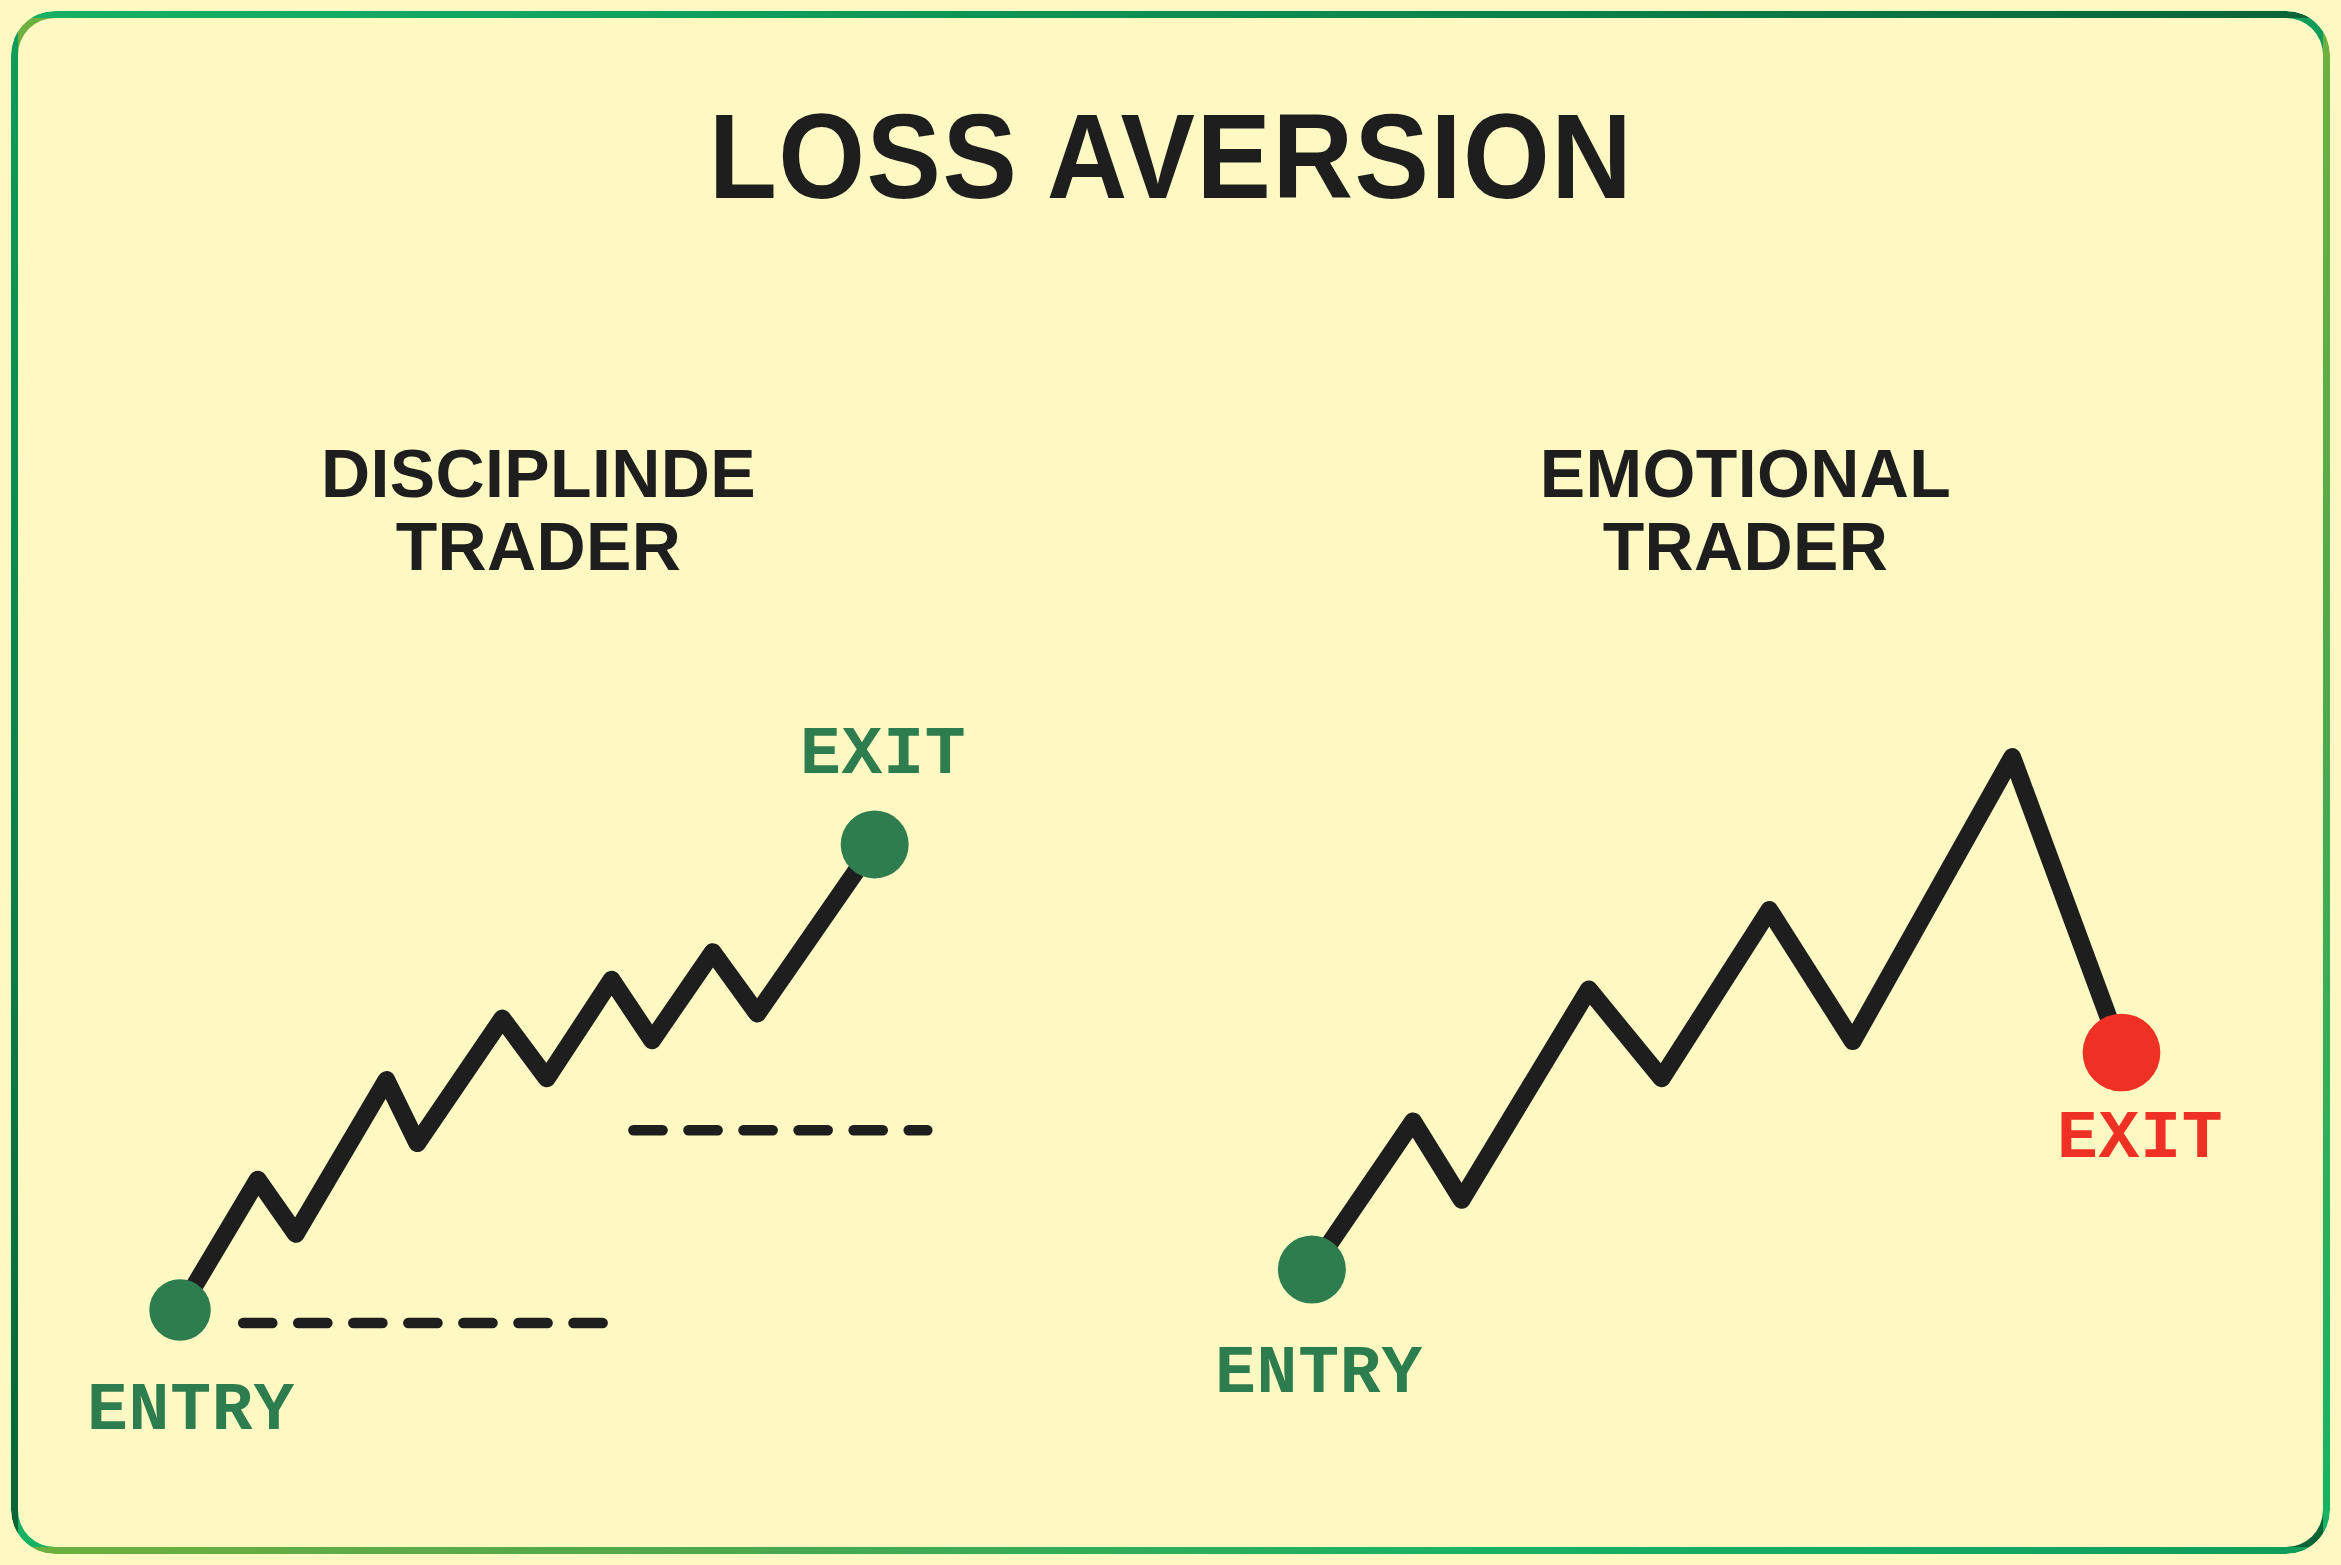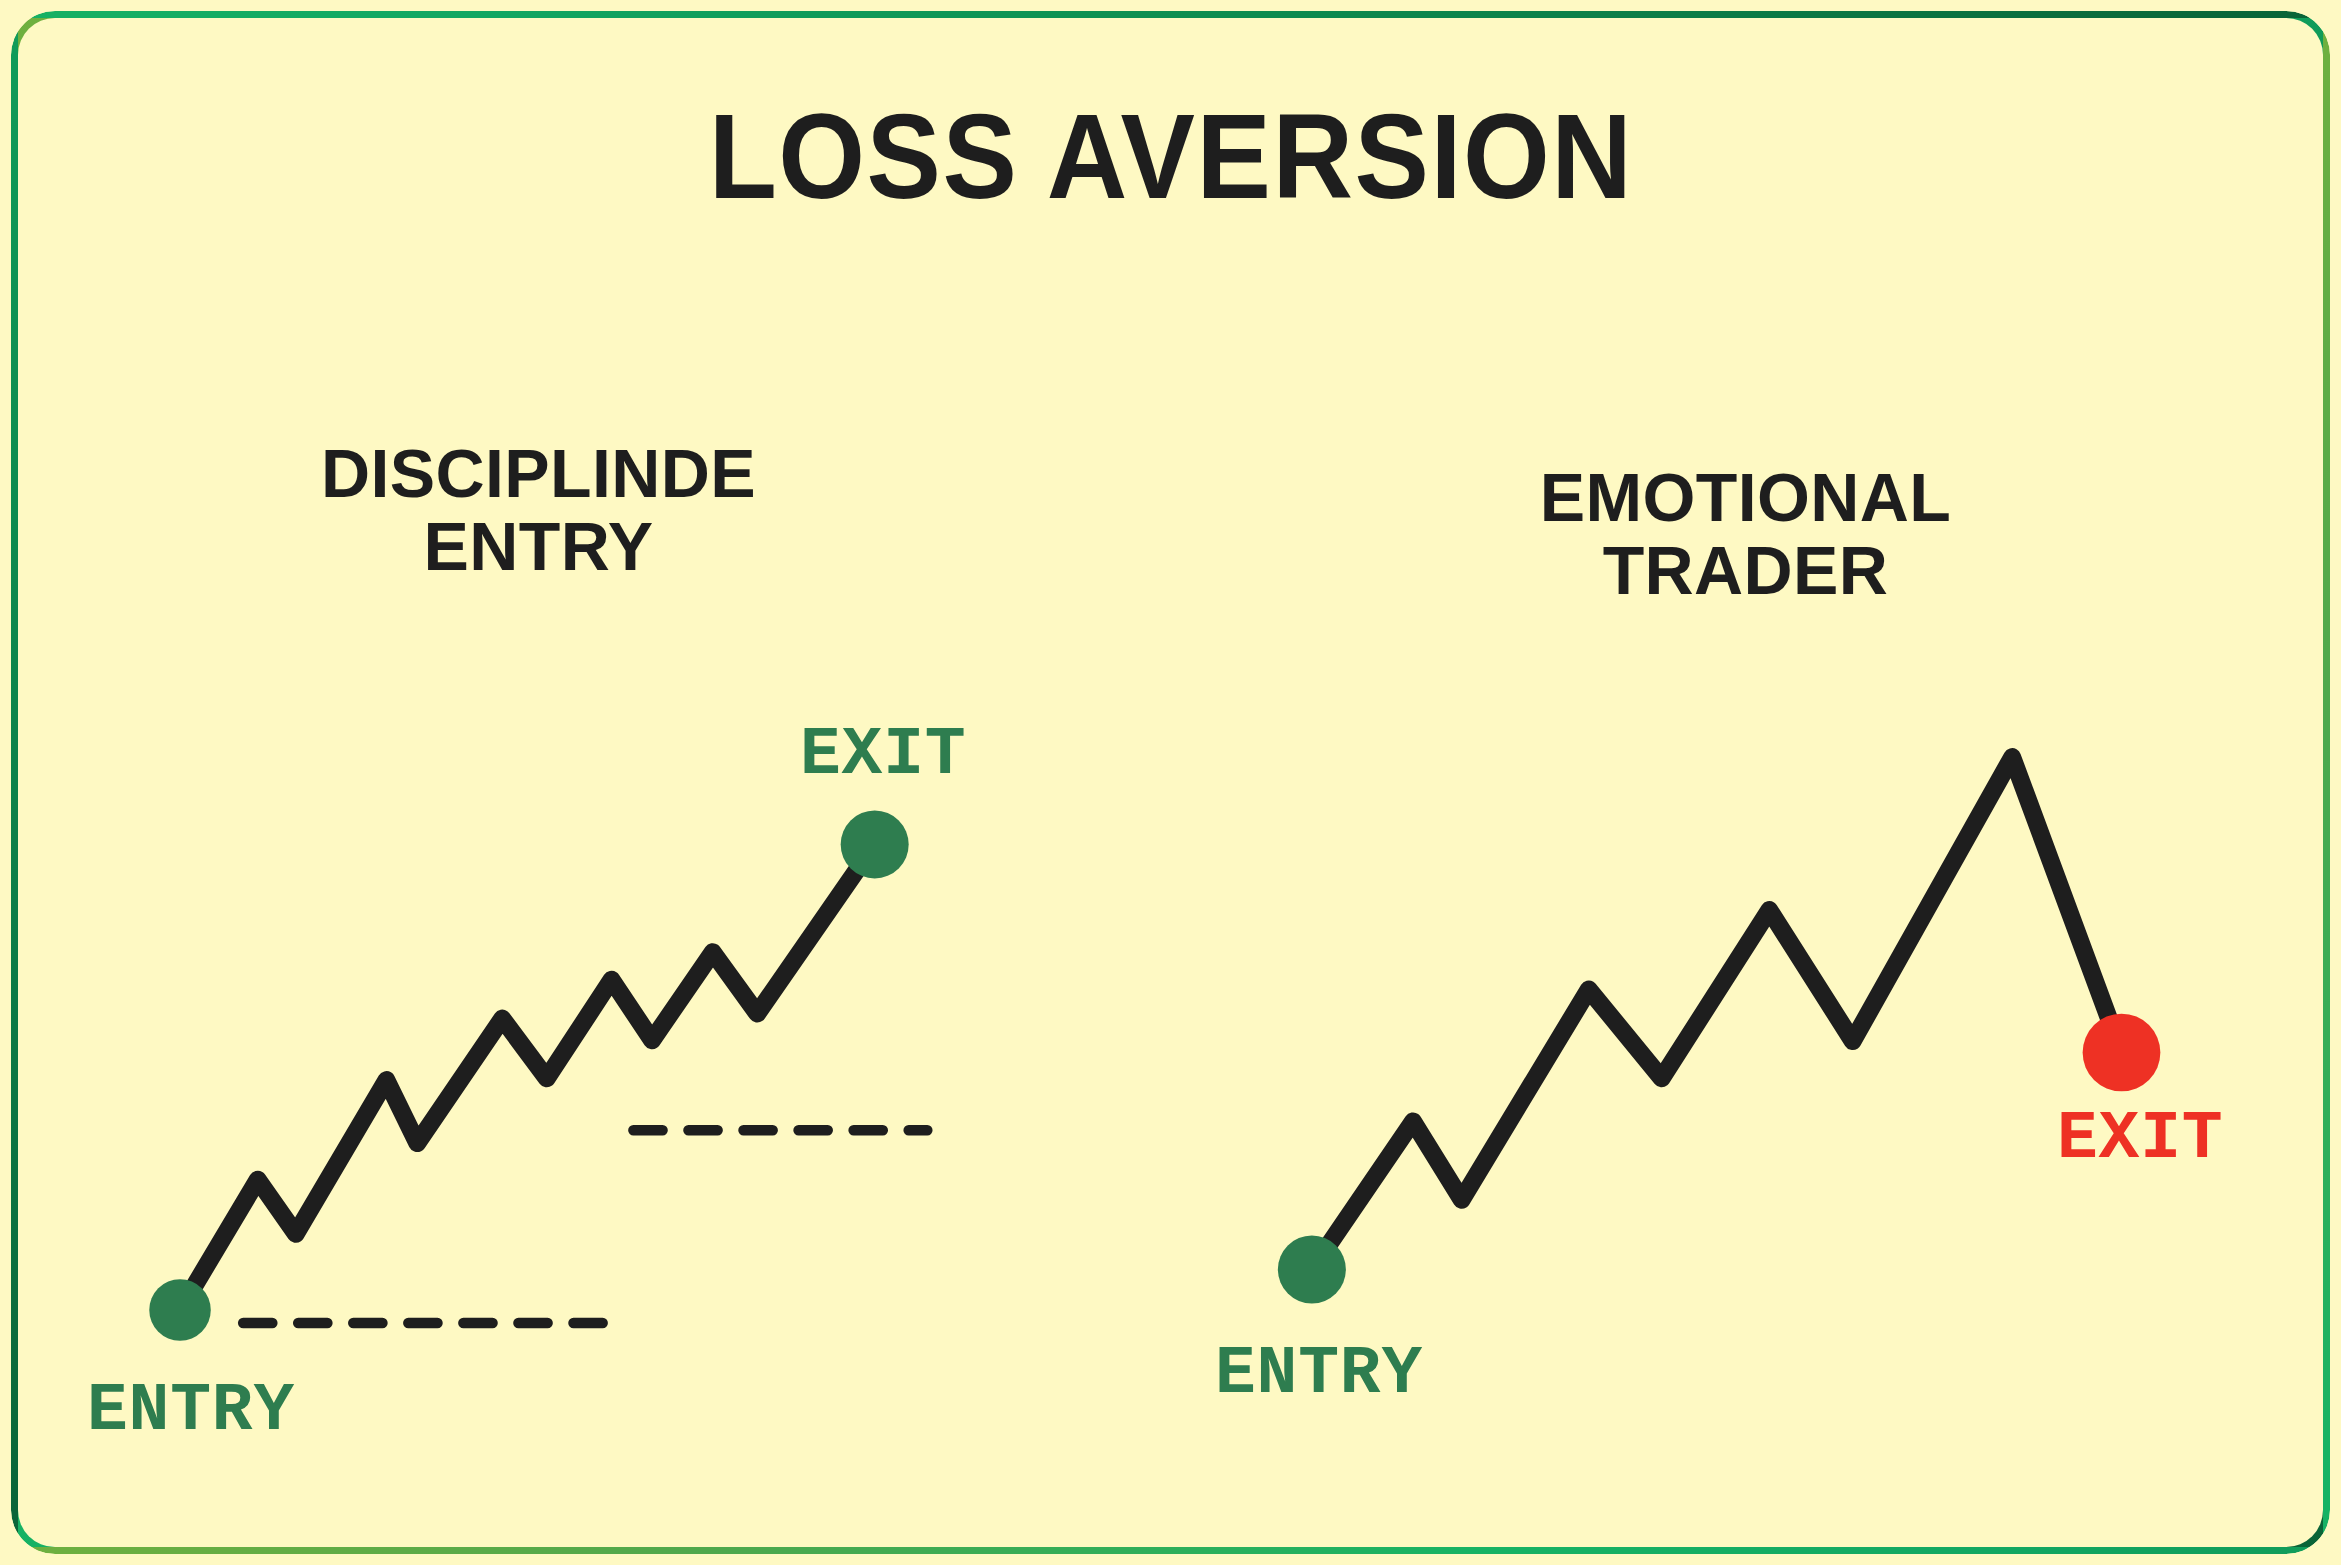--- a/index.html
+++ b/index.html
@@ -80,21 +80,21 @@
     font-family: "Liberation Sans", sans-serif;
     white-space: pre-line;
   }
   #heading-left {
     left: 89px;
     top: 437px;
     width: 899px;
   }
   #heading-right {
     left: 1296px;
-    top: 461px;
+    top: 437px;
     width: 899px;
   }
 
   
   .chart-svg {
     position: absolute;
     left: 0;
     top: 0;
     width: 2342px;
     height: 1565px;
@@ -134,21 +134,21 @@
 </head>
 <body>
 
 <div id="infographic">
 
   <div class="frame"></div>
 
   <div class="title">LOSS AVERSION</div>
 
   <div class="panel-heading" id="heading-left">DISCIPLINDE
-ENTRY</div>
+TRADER</div>
 
   <div class="panel-heading" id="heading-right">EMOTIONAL
 TRADER</div>
 
   <svg class="chart-svg" viewBox="0 0 2892 1933">
     <g id="chart-left-group">
         <line class="ref-line" x1="300" y1="1634" x2="775" y2="1634"></line>
         <line class="ref-line" x1="782" y1="1396" x2="1145" y2="1396"></line>
         <polyline class="series-line" points="222,1618 318,1457 365,1524 477,1334 515,1412 620,1258 675,1332 755,1210 805,1285 880,1176 935,1252 1080,1043"></polyline>
         <circle cx="222" cy="1618" r="38" fill="#2E7D4F"></circle>

